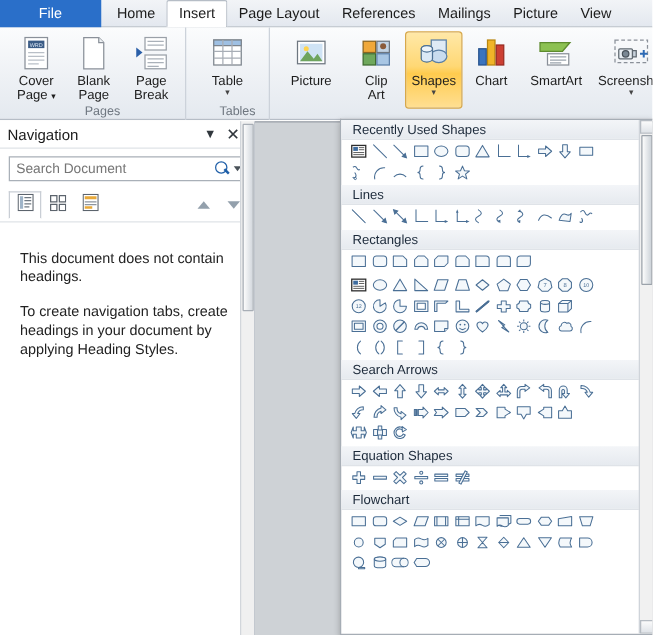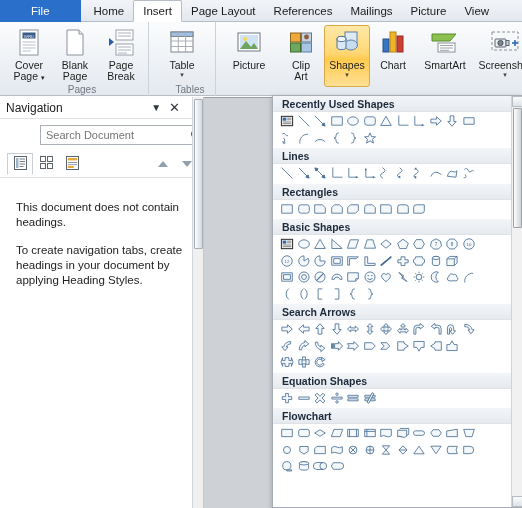--- a/index.html
+++ b/index.html
@@ -69,31 +69,31 @@
   }
   .rbtn .lbl.two { white-space:normal; }
   .caret { font-size:7px; color:#444; line-height:6px; margin-top:1px; }
 
   
   .navpane {
     position:absolute; left:0; top:97px; width:204px; height:411px;
     background:#ffffff; border-right:1px solid #c3c8cf;
   }
   .nav-header {
-    display:flex; align-items:center; height:22px; padding:0 20px 0 6px;
+    display:flex; align-items:center; height:22px; padding:0 8px 0 6px;
     border-bottom:1px solid #dfe3e8;
   }
   .nav-title { font-size:12px; color:#1a1a1a; flex:1; }
   .nav-hicon { font-size:10px; color:#31373d; padding:0 5px; cursor:default; }
   .nav-close { font-size:13px; color:#31373d; padding:0 3px; cursor:default;
                font-family:"Liberation Sans", sans-serif; }
   .nav-searchrow { padding:6px 7px 5px 7px; }
   .nav-search {
     display:flex; align-items:center; height:20px;
-    border:1px solid #a9b0b8; background:#fff; padding:0 2px 0 5px;margin-left:33px;
+    border:1px solid #a9b0b8; background:#fff; padding:0 2px 0 5px;
   }
   .nav-search input {
     flex:1; border:0; outline:0; font-size:11px; color:#7c8289;
     font-family:"Liberation Sans", sans-serif; background:transparent;
   }
   .mag { width:12px; height:12px; position:relative; margin:0 3px; }
   .mag::before {
     content:""; position:absolute; left:0; top:0; width:8px; height:8px;
     border:1.6px solid #1f5fa8; border-radius:50%;
   }
@@ -140,21 +140,21 @@
   .dropdown {
     position:absolute; left:272px; top:95px; width:250px; height:413px;
     background:#ffffff; border:1px solid #a6adb5;
     border-right:0; box-shadow:0 2px 5px rgba(0,0,0,.25);
     overflow:hidden;
   }
   .dd-scrollwrap { position:absolute; left:0; top:0; width:239px; height:411px; }
   .dd-sec-title {
     background: linear-gradient(#f3f5f8,#e6eaef);
     border-bottom:1px solid #dfe3e8;
-    font-size:10.5px; font-weight:bold; color:#1c2a3a;
+    font-size:10.5px; font-weight:normal; color:#1c2a3a;
     padding:3px 0 3px 9px; height:16px; line-height:10px;
   }
   .dd-rows { padding:1px 0 2px 6px; }
   .dd-row { display:flex; }
   .cell {
     width:16.5px; height:16.5px; display:flex; align-items:center;
     justify-content:center; cursor:default;
   }
   .cell svg { display:block; }
   .dd-vscroll {
@@ -725,21 +725,20 @@
             </div>
             <div class="cell">
               <svg width="14" height="14" viewBox="0 0 15 15">
                 <g fill="#f4f8fb" stroke="#4a6f95" stroke-width="0.9" stroke-linejoin="round">
                   <path d="M4.4 3 H13.2 V9.4 A2.6 2.6 0 0 1 10.6 12 H1.8 V5.6 A2.6 2.6 0 0 1 4.4 3 Z"></path>
                 </g>
               </svg>
             </div>
           </div>
         </div>
-        <div class="dd-sec-title">Basic Shapes</div>
         <div class="dd-rows">
           <div class="dd-row">
             <div class="cell">
               <svg width="14" height="14" viewBox="0 0 15 15">
                 <rect x="1.5" y="2.5" width="12" height="10" fill="#fff" stroke="#2c2c2c" stroke-width="1.1"></rect>
                 <rect x="2.8" y="3.8" width="4" height="3.4" fill="#3d6b9e"></rect>
                 <g stroke="#555" stroke-width="0.8">
                   <line x1="7.6" y1="4.4" x2="12.2" y2="4.4"></line>
                   <line x1="7.6" y1="6.2" x2="12.2" y2="6.2"></line>
                   <line x1="2.8" y1="8.6" x2="12.2" y2="8.6"></line>

